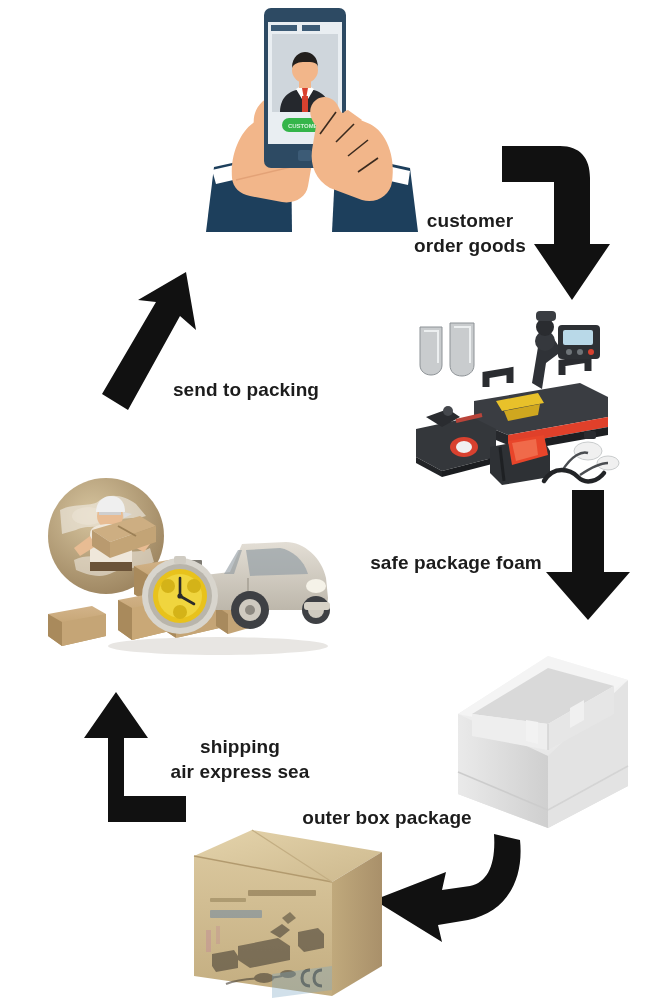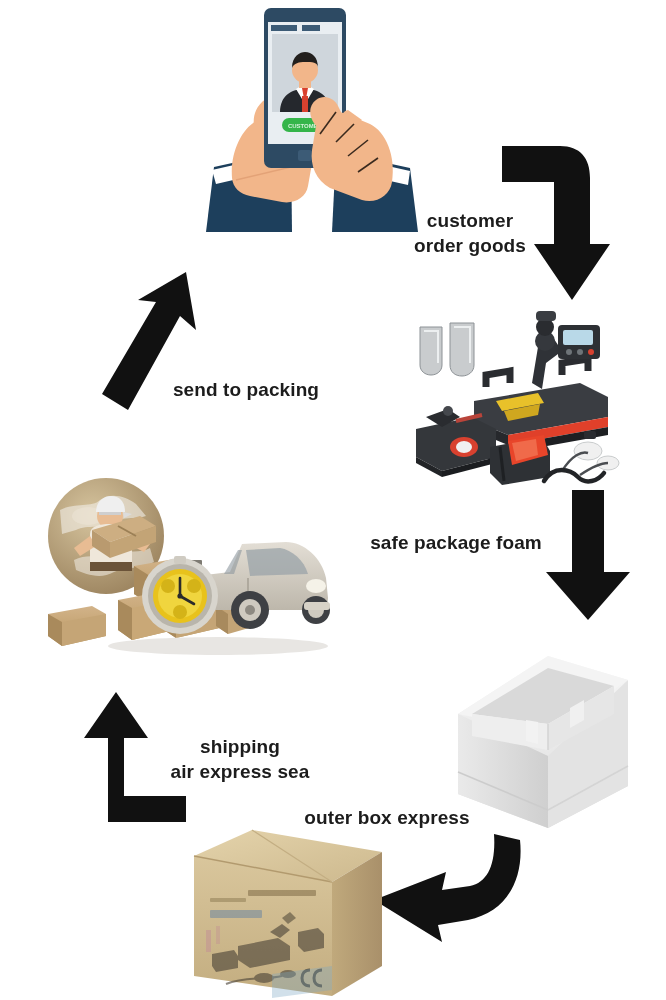--- a/index.html
+++ b/index.html
@@ -35,21 +35,21 @@
   .arrow{position:absolute;}
   .a1{left:498px;top:140px;width:116px;height:164px;}
   .a2{left:542px;top:488px;width:92px;height:134px;}
   .a3{left:368px;top:828px;width:156px;height:116px;}
   .a4{left:72px;top:686px;width:116px;height:138px;}
   .a5{left:98px;top:268px;width:116px;height:146px;}
 
   
   .lbl-order{left:390px;top:208px;width:160px;}
   .lbl-send{left:146px;top:377px;width:200px;}
-  .lbl-foam{left:356px;top:530px;width:200px;}
+  .lbl-foam{left:356px;top:550px;width:200px;}
   .lbl-ship{left:140px;top:734px;width:200px;}
   .lbl-outer{left:292px;top:805px;width:190px;}
 </style>
 </head>
 <body>
 
 <div class="stage phone-wrap">
   <svg width="230" height="232" viewBox="0 0 230 232">
 
     <g>
@@ -221,21 +221,21 @@
 
     <path d="M74 80 L86 82 L86 104 L74 101 Z" fill="#f2f2f2"></path>
     <path d="M118 68 L132 60 L132 80 L118 88 Z" fill="#f0f0f0"></path>
     <path d="M96 84 L96 110" stroke="#d2d2d2" stroke-width="1.4"></path>
 
     <path d="M6 132 L96 170" stroke="#cccccc" stroke-width="1.6" fill="none"></path>
     <path d="M96 170 L176 126" stroke="#d4d4d4" stroke-width="1.6" fill="none"></path>
   </svg>
 </div>
 
-<div class="label lbl-outer">outer box express</div>
+<div class="label lbl-outer">outer box package</div>
 
 <div class="arrow a3">
   <svg width="156" height="116" viewBox="0 0 156 116">
     <path d="M126 6 L152 12 C156 50 140 84 100 92 L70 97 L74 114 L6 72 L78 44 L74 62 L102 58
              C120 54 128 36 126 6 Z" fill="#111111"></path>
   </svg>
 </div>
 
 <div class="stage carton-wrap">
   <svg width="202" height="176" viewBox="0 0 202 176">

